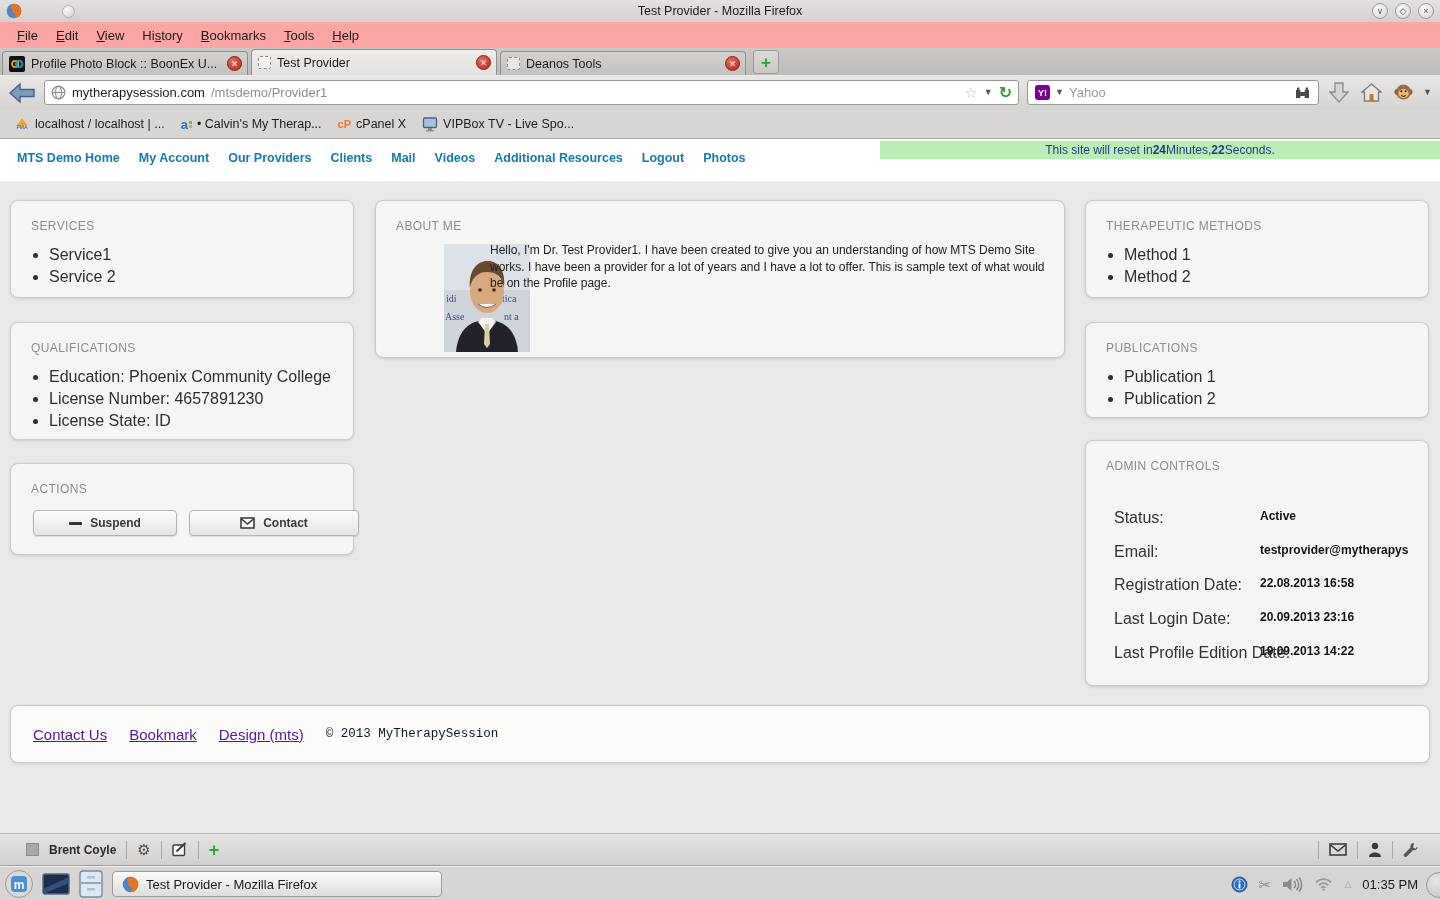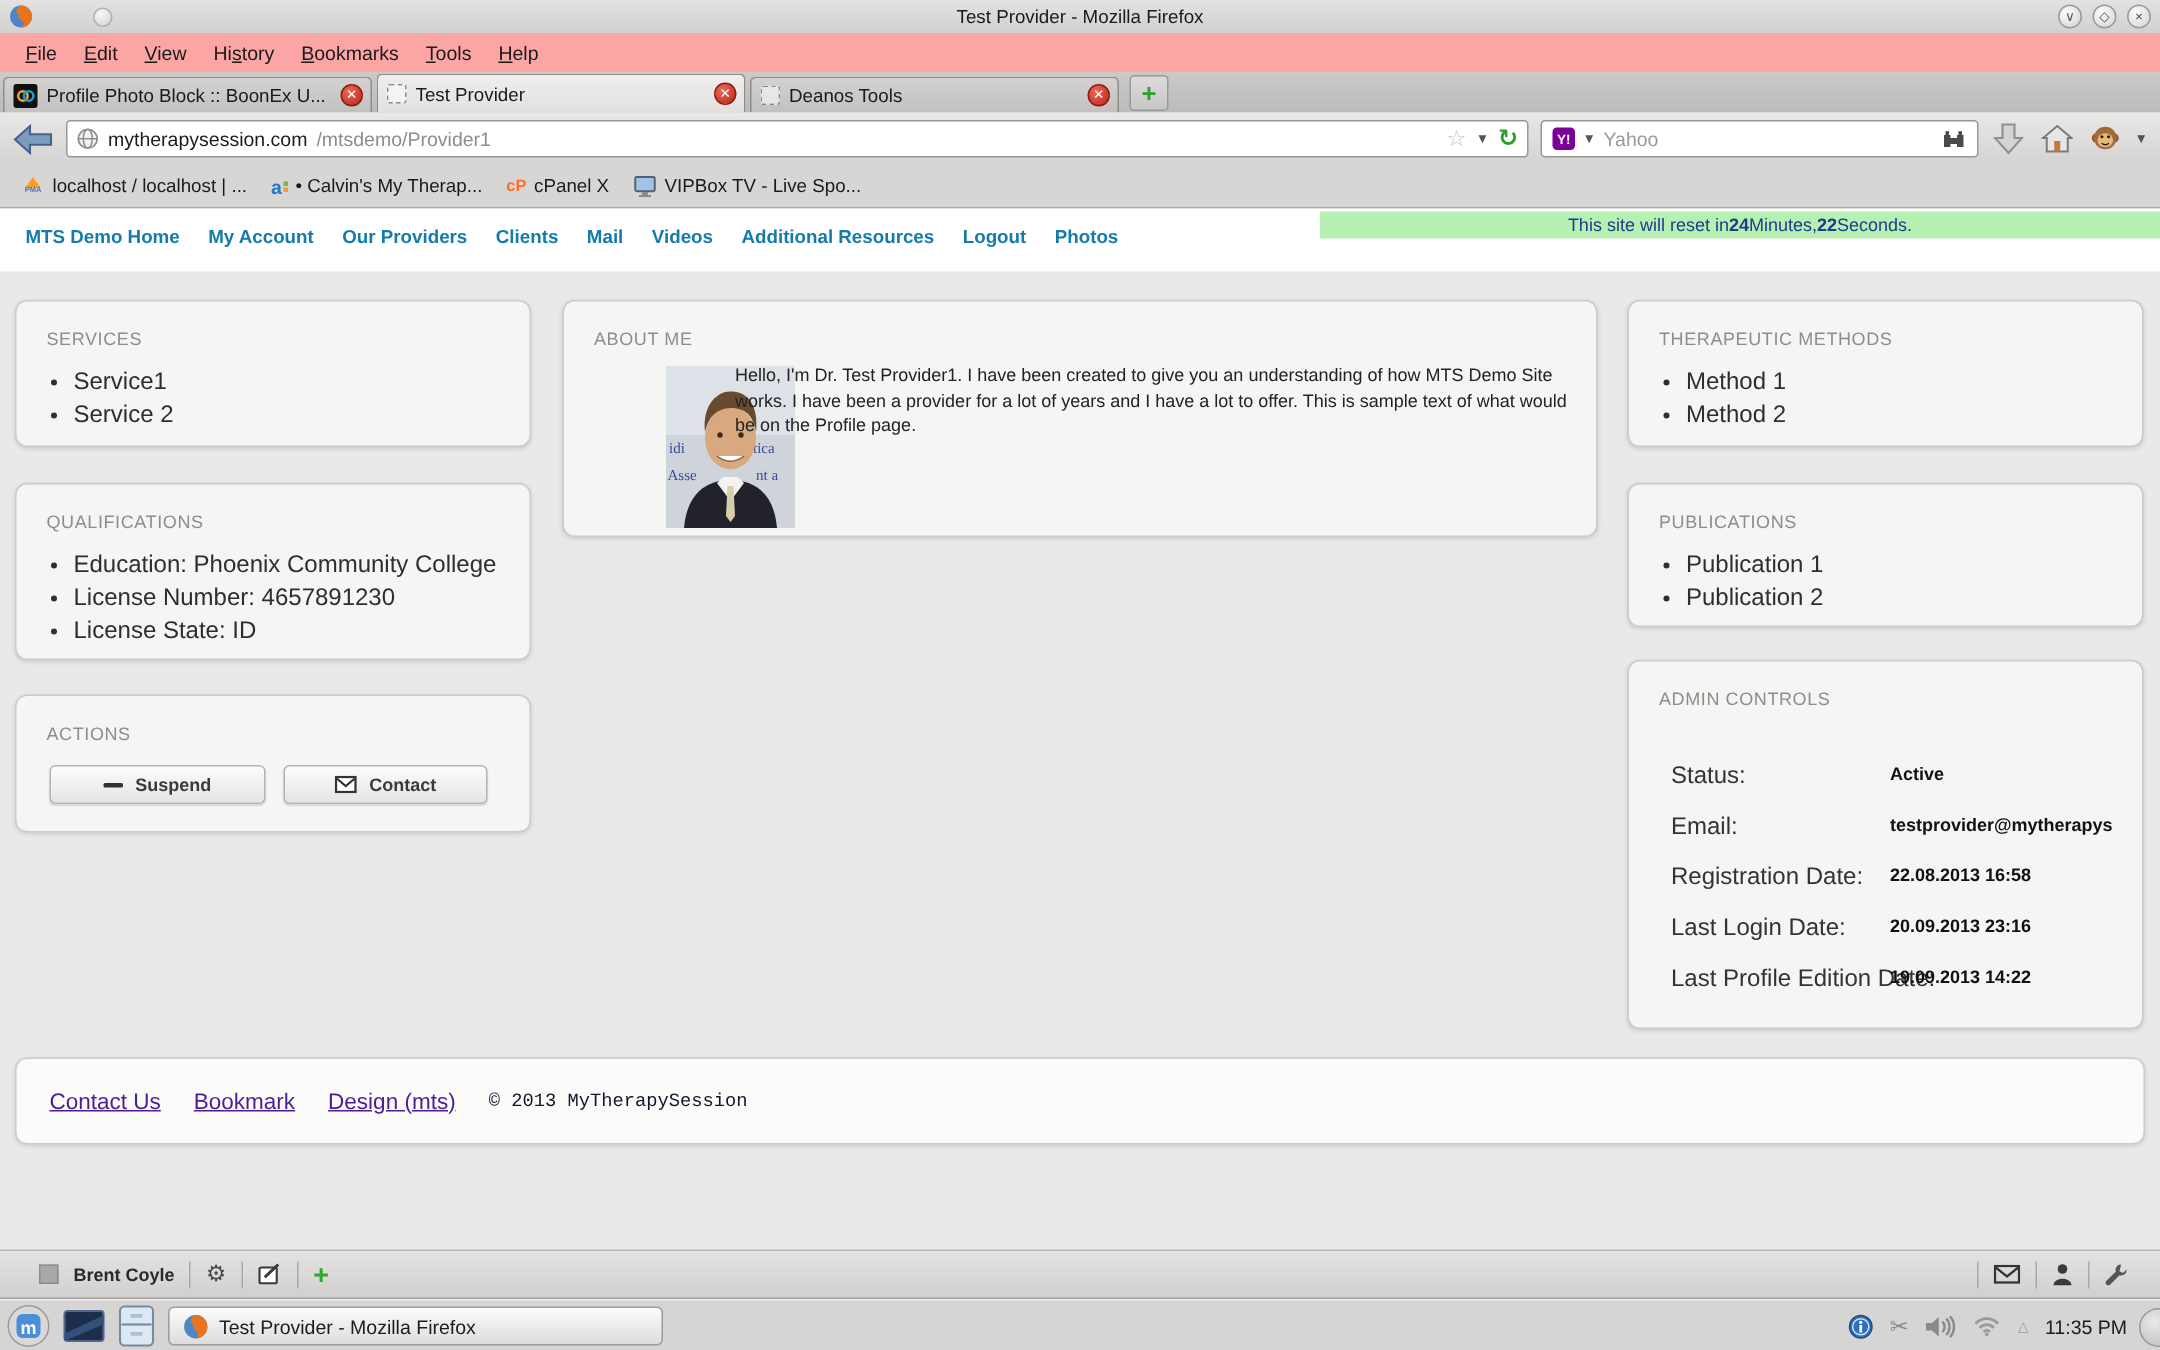--- a/index.html
+++ b/index.html
@@ -95,21 +95,21 @@
   .p-publications { left:1085px; top:141px; width:344px; height:96px; }
   .p-admin { left:1085px; top:259px; width:344px; height:246px; }
 
   .about-photo { position:absolute; left:25px; top:43px; width:86px; height:108px; overflow:hidden;margin-left:43px; }
   .about-text { position:absolute; left:114px; top:41px; right:16px; font-size:12px; line-height:16.5px; color:#222; }
 
   .btn { position:absolute; height:26px; display:flex; align-items:center; justify-content:center; gap:8px;
     background:linear-gradient(#fcfcfc,#e5e5e3); border:1px solid #b3b3b1; border-radius:4px;
     font-size:12px; font-weight:bold; color:#3a3a3a; box-shadow:0 1px 1px rgba(0,0,0,.12); }
   .btn-suspend { left:22px; top:46px; width:144px; }
-  .btn-contact { left:178px; top:46px; width:136px; }
+  .btn-contact { left:178px; top:46px; width:170px; }
   .minus-ic { width:13px; height:3px; background:#333; border-radius:1px; }
 
   .arow-label { position:absolute; left:28px; font-size:16px; color:#333; }
   .arow-value { position:absolute; left:174px; font-size:12px; font-weight:bold; color:#111;
     width:164px; white-space:nowrap; overflow:hidden; }
 
   .p-footer { left:10px; top:524px; width:1420px; height:58px; background:#fbfbf9; }
   .footer-inner { display:flex; align-items:center; height:100%; gap:22px; padding-left:22px; }
   .footer-link { font-size:15px; color:#4c1d95;text-decoration:underline; }
   .footer-copy { font-size:12.5px; color:#0f172a;font-family:Liberation Mono, monospace; }
@@ -497,18 +497,18 @@
       </span>
       <span style="display:flex;">
         <svg width="19" height="14" viewBox="0 0 19 14">
             <path d="M2,5.5 a10,10 0 0,1 15,0" fill="none" stroke="#9a9a98" stroke-width="1.8"></path>
             <path d="M4.8,8.2 a6.3,6.3 0 0,1 9.4,0" fill="none" stroke="#9a9a98" stroke-width="1.8"></path>
             <path d="M7.4,10.8 a2.9,2.9 0 0,1 4.2,0" fill="none" stroke="#9a9a98" stroke-width="1.8"></path>
             <circle cx="9.5" cy="12.6" r="1.2" fill="#9a9a98"></circle>
           </svg>
       </span>
       <span class="tri">△</span>
-      <span class="clock">11:35 PM</span>
+      <span class="clock">01:35 PM</span>
     </div>
     <span class="corner-circle"></span>
   </div>
 
 </div>
 
 </body></html>

